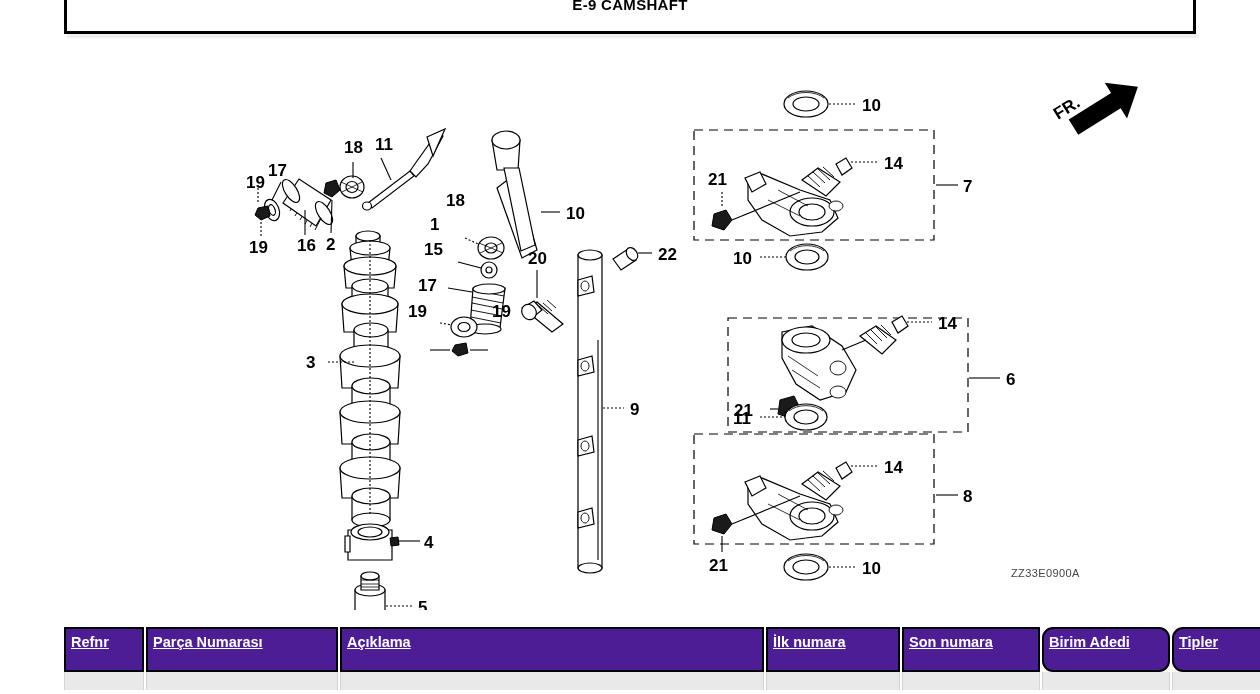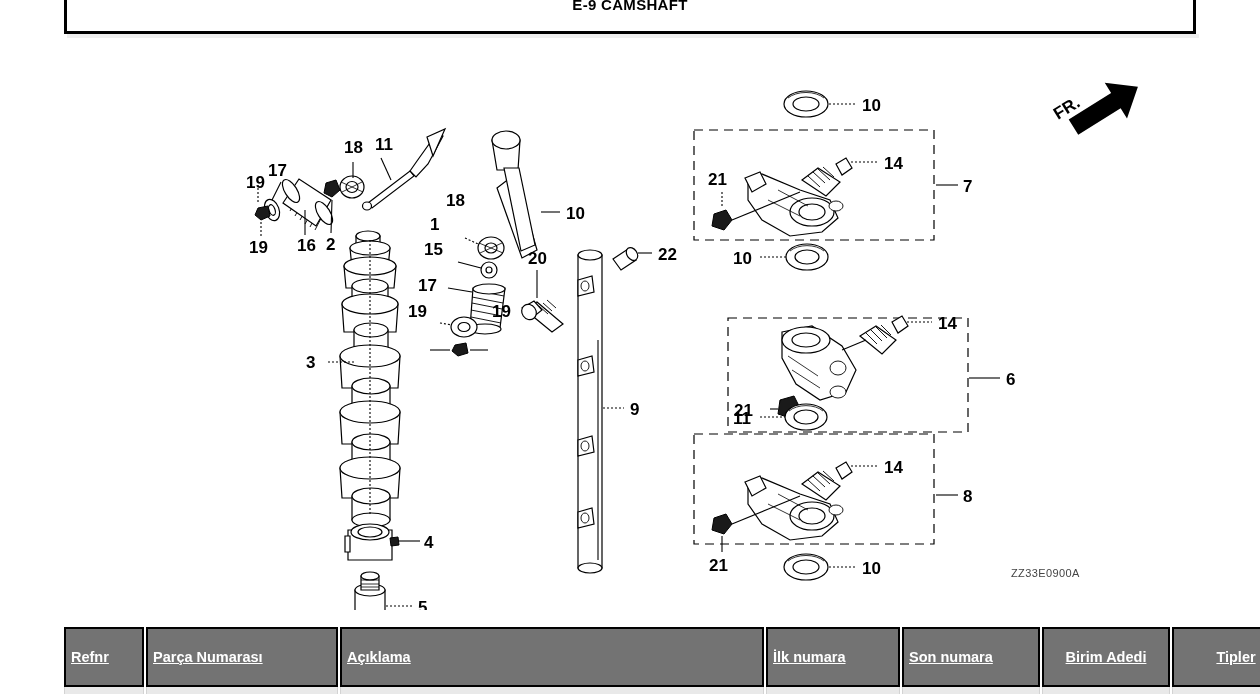--- a/index.html
+++ b/index.html
@@ -90,32 +90,32 @@
     top: 627px;
     width: 1136px;
   }
   table#parts-table {
     border-collapse: separate;
     border-spacing: 2px 0;
     width: 1136px;
     table-layout: fixed;
   }
   table#parts-table th {
-    background: #737373;
+    background: #4c1d95;
     border: 2px solid #000;
     color: #ffffff;
     font-size: 14.5px;
     font-weight: bold;
     text-align: left;
     vertical-align: top;
-    padding: 20px 5px 18px 5px;
+    padding: 5px 5px 18px 5px;
     font-family: "Liberation Sans", sans-serif;
     line-height: 1.22;
   }
-  table#parts-table th.right { text-align: center; }
+  table#parts-table th.right { text-align: left; border-radius: 11px; }
   table#parts-table th a {
     color: #ffffff;
     text-decoration: underline;
   }
   table#parts-table td {
     background: #e9e9e9;
     border-left: 1px solid #d3d3d3;
     border-right: 1px solid #d3d3d3;
     height: 18px;
     padding: 0;

